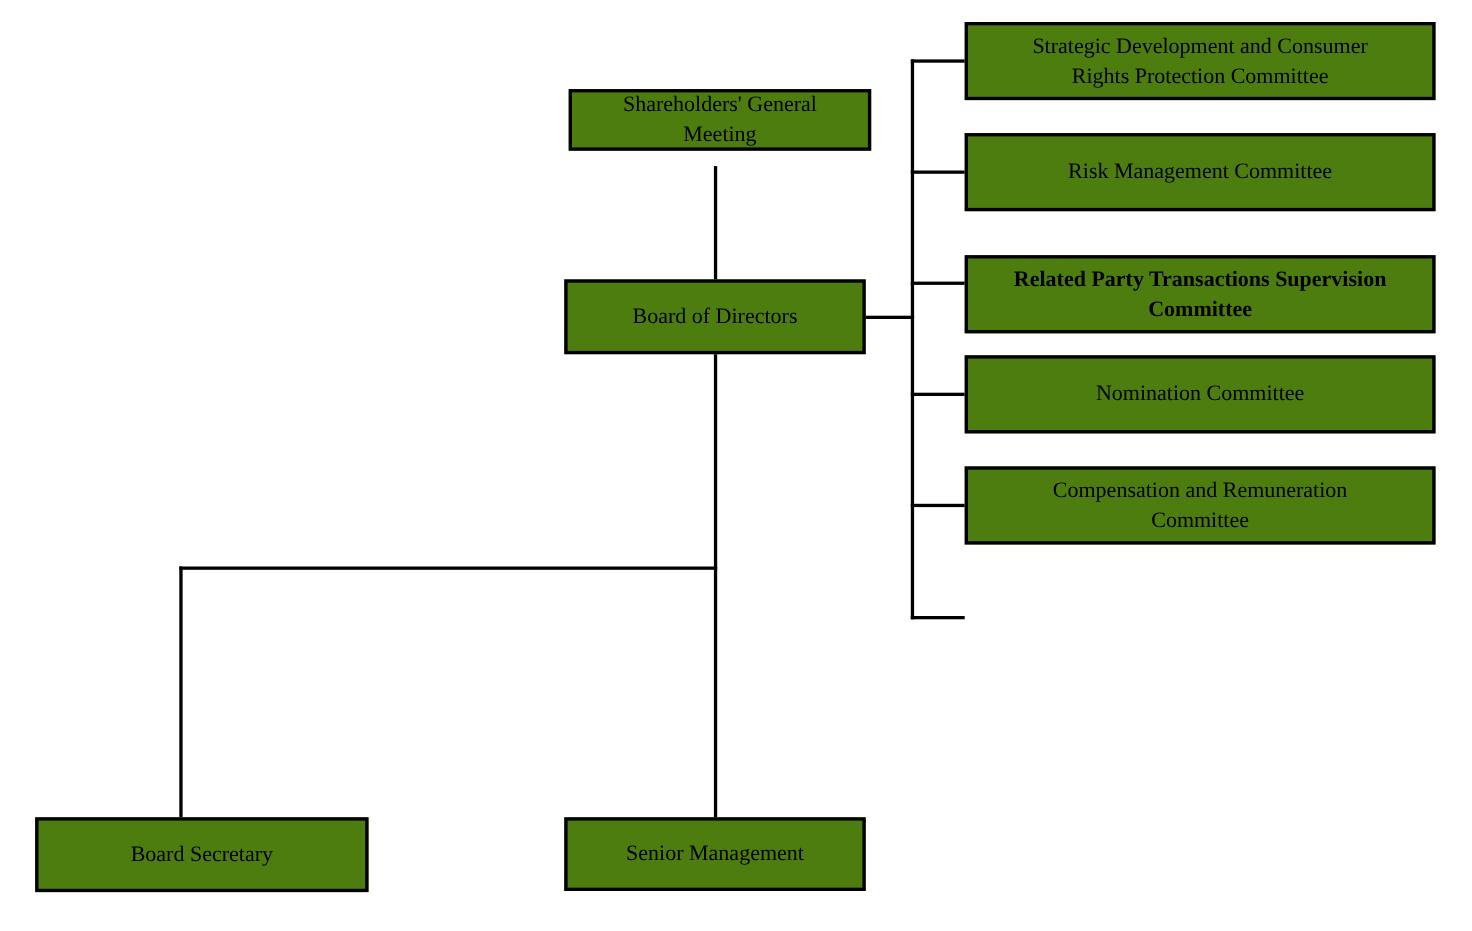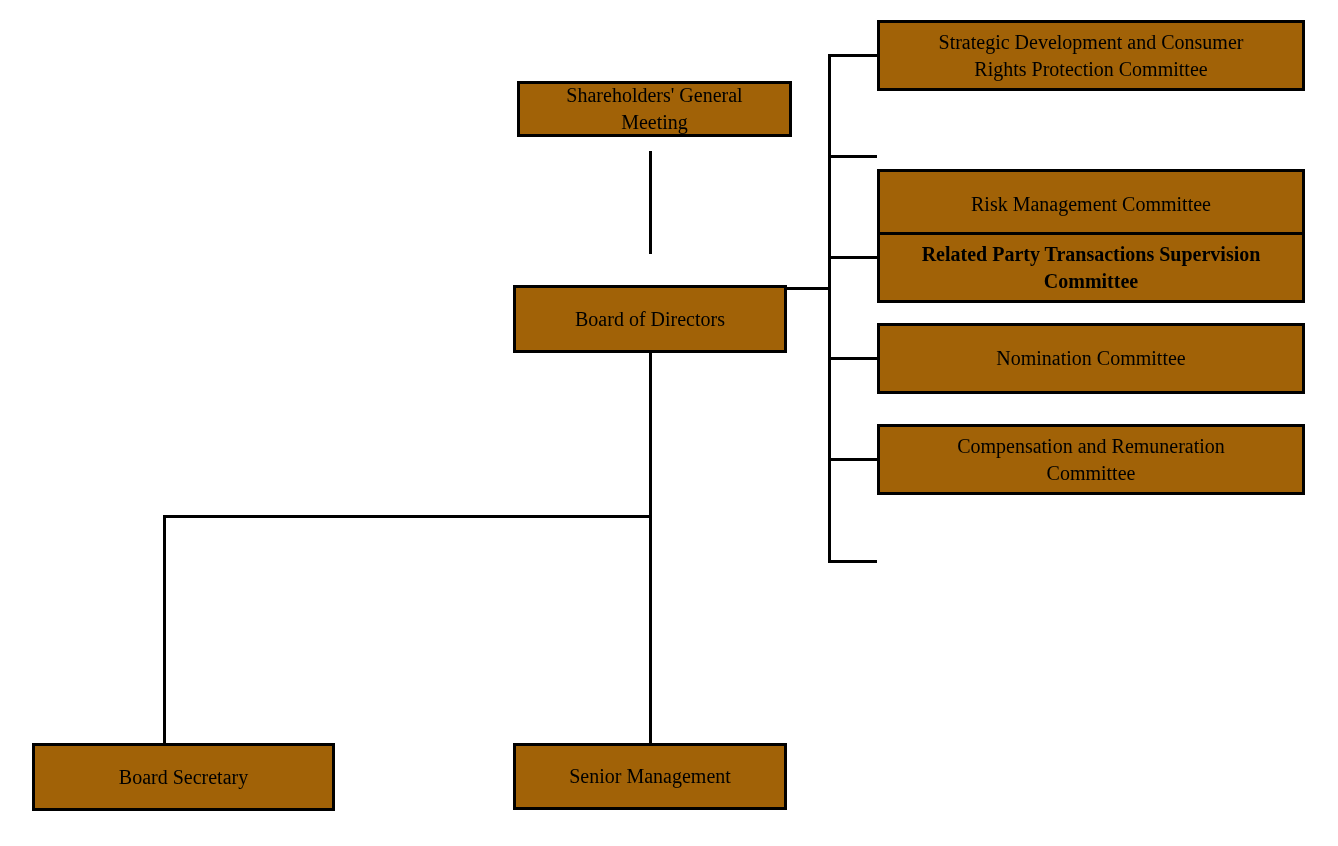--- a/index.html
+++ b/index.html
@@ -13,45 +13,45 @@
     height: 846px;
     background: #ffffff;
     font-family: "Liberation Serif", "DejaVu Serif", serif;
     color: #000000;
     overflow: hidden;
   }
   .box {
     position: absolute;
     box-sizing: border-box;
     border: 3px solid #000000;
-    background: #a16207;
+    background: #4d7c0f;
     display: flex;
     align-items: center;
     justify-content: center;
     text-align: center;
     z-index: 2;
   }
   .box .lbl {
     font-size: 20px;
     line-height: 27px;
     white-space: pre-line;
   }
   .line {
     position: absolute;
     background: #000000;
     z-index: 1;
   }
   
   .b-sgm   { left: 517px; top: 81px;  width: 275px; height: 56px; }
-  .b-bod   { left: 513px; top: 254px; width: 274px; height: 68px; margin-top: 31px; }
+  .b-bod   { left: 513px; top: 254px; width: 274px; height: 68px; }
   .b-sec   { left: 32px;  top: 743px; width: 303px; height: 68px; }
   .b-mgmt  { left: 513px; top: 743px; width: 274px; height: 67px; font-family: Liberation Serif, serif; }
   .b-com   { left: 877px; width: 428px; height: 71px; }
   .b-com1  { top: 20px; }
-  .b-com2  { top: 121px; margin-top: 48px; }
+  .b-com2  { top: 121px; }
   .b-com3  { top: 232px; font-weight: bold; }
   .b-com4  { top: 323px; }
   .b-com5  { top: 424px; }
   .b-com6  { top: 526px; }
   
   .l-sgm-bod    { left: 649px; top: 151px; width: 3px;   height: 103px; }
   .l-bod-mgmt   { left: 649px; top: 322px; width: 3px;   height: 421px; }
   .l-branch-h   { left: 163px; top: 515px; width: 489px; height: 3px; }
   .l-branch-sec { left: 163px; top: 515px; width: 3px;   height: 228px; }
   .l-bod-spine  { left: 786px; top: 287px; width: 45px;  height: 3px; }

